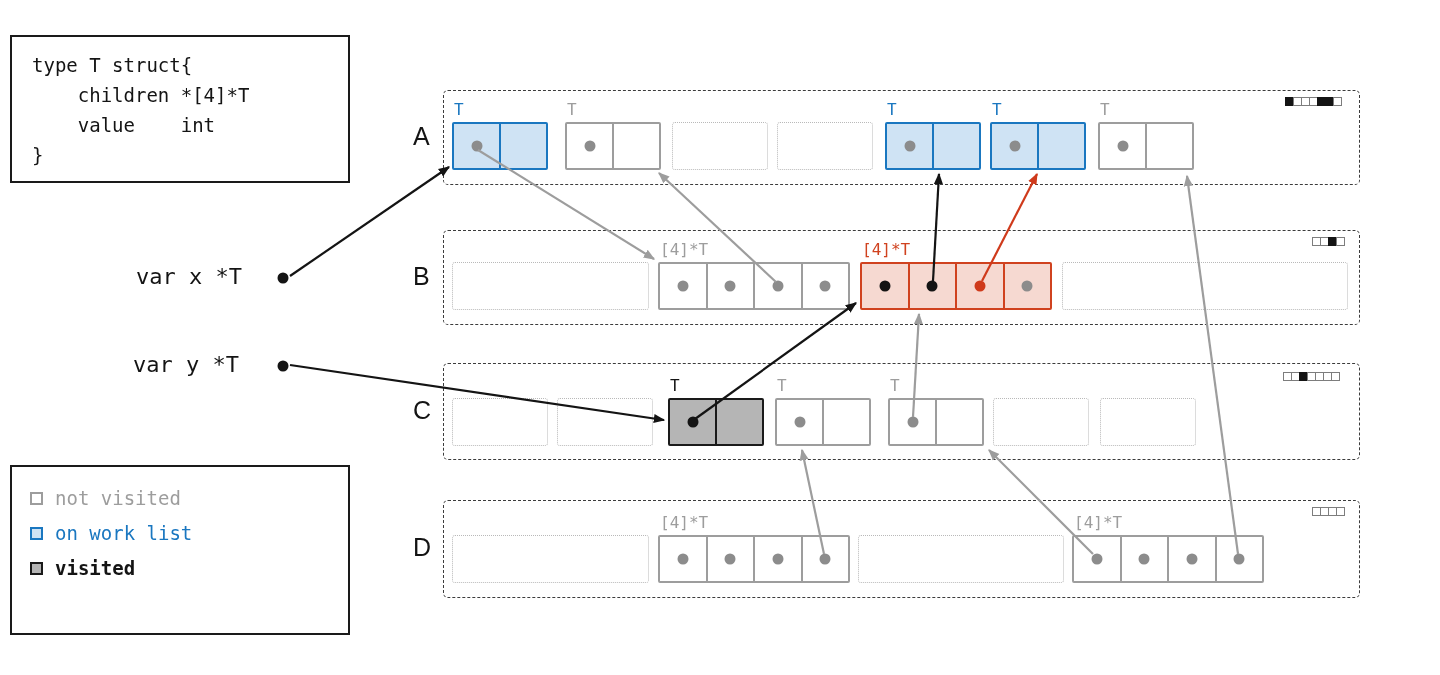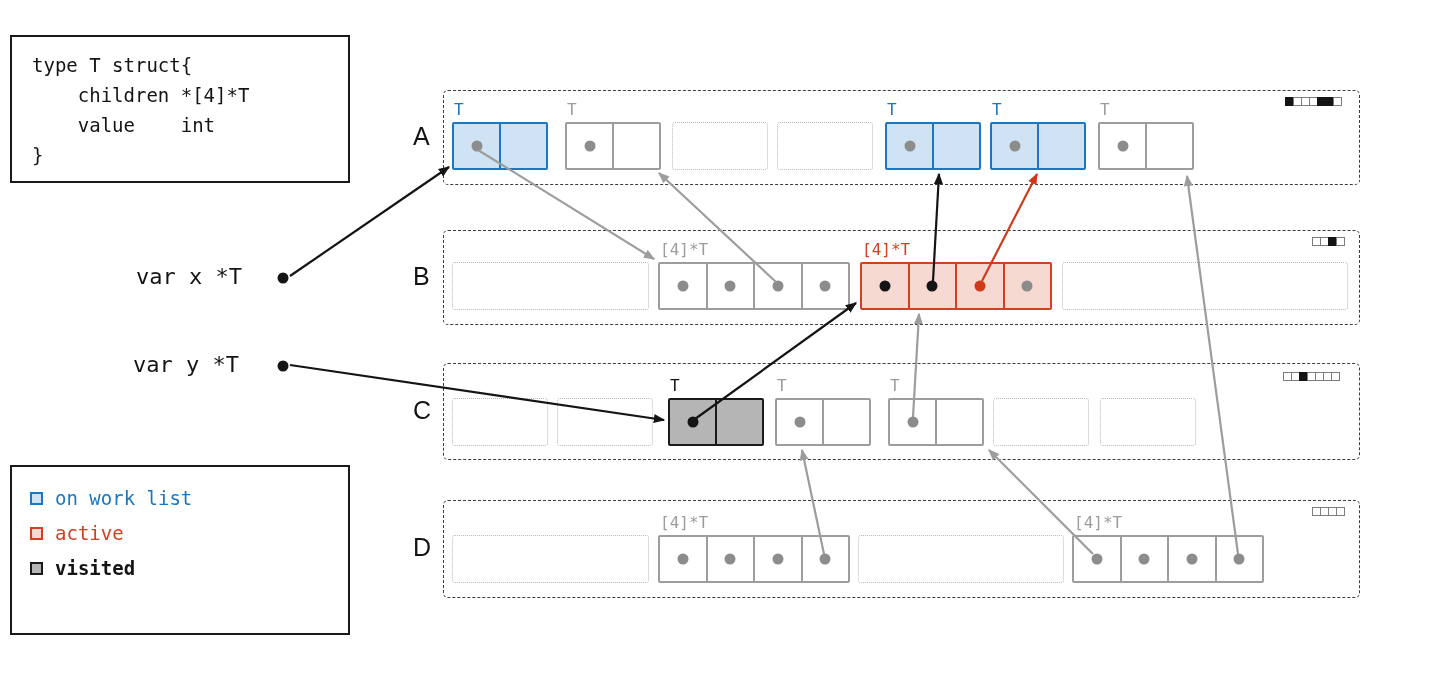--- a/index.html
+++ b/index.html
@@ -100,26 +100,26 @@
 
   <div class="code-box">
     <pre><span>type T struct{</span>
 <span>    children *[4]*T</span>
 <span>    value    int</span>
 <span>}</span></pre>
   </div>
 
   <div class="legend-box">
     <div class="legend-item">
+      <span class="swatch sw-not_visited"></span>
+      <span class="lg-not_visited">not visited</span>
+    </div>
+    <div class="legend-item">
       <span class="swatch sw-worklist"></span>
       <span class="lg-worklist">on work list</span>
-    </div>
-    <div class="legend-item">
-      <span class="swatch sw-active"></span>
-      <span class="lg-active">active</span>
     </div>
     <div class="legend-item">
       <span class="swatch sw-visited"></span>
       <span class="lg-visited">visited</span>
     </div>
   </div>
 
 <div class="region" style="left: 443px; top: 90px; width: 917px; height: 95px;"></div>
     <div class="region-label" style="left: 413px; top: 121.5px;">A</div>
     <div class="bitmap" style="left: 1285px; top: 97px;">

